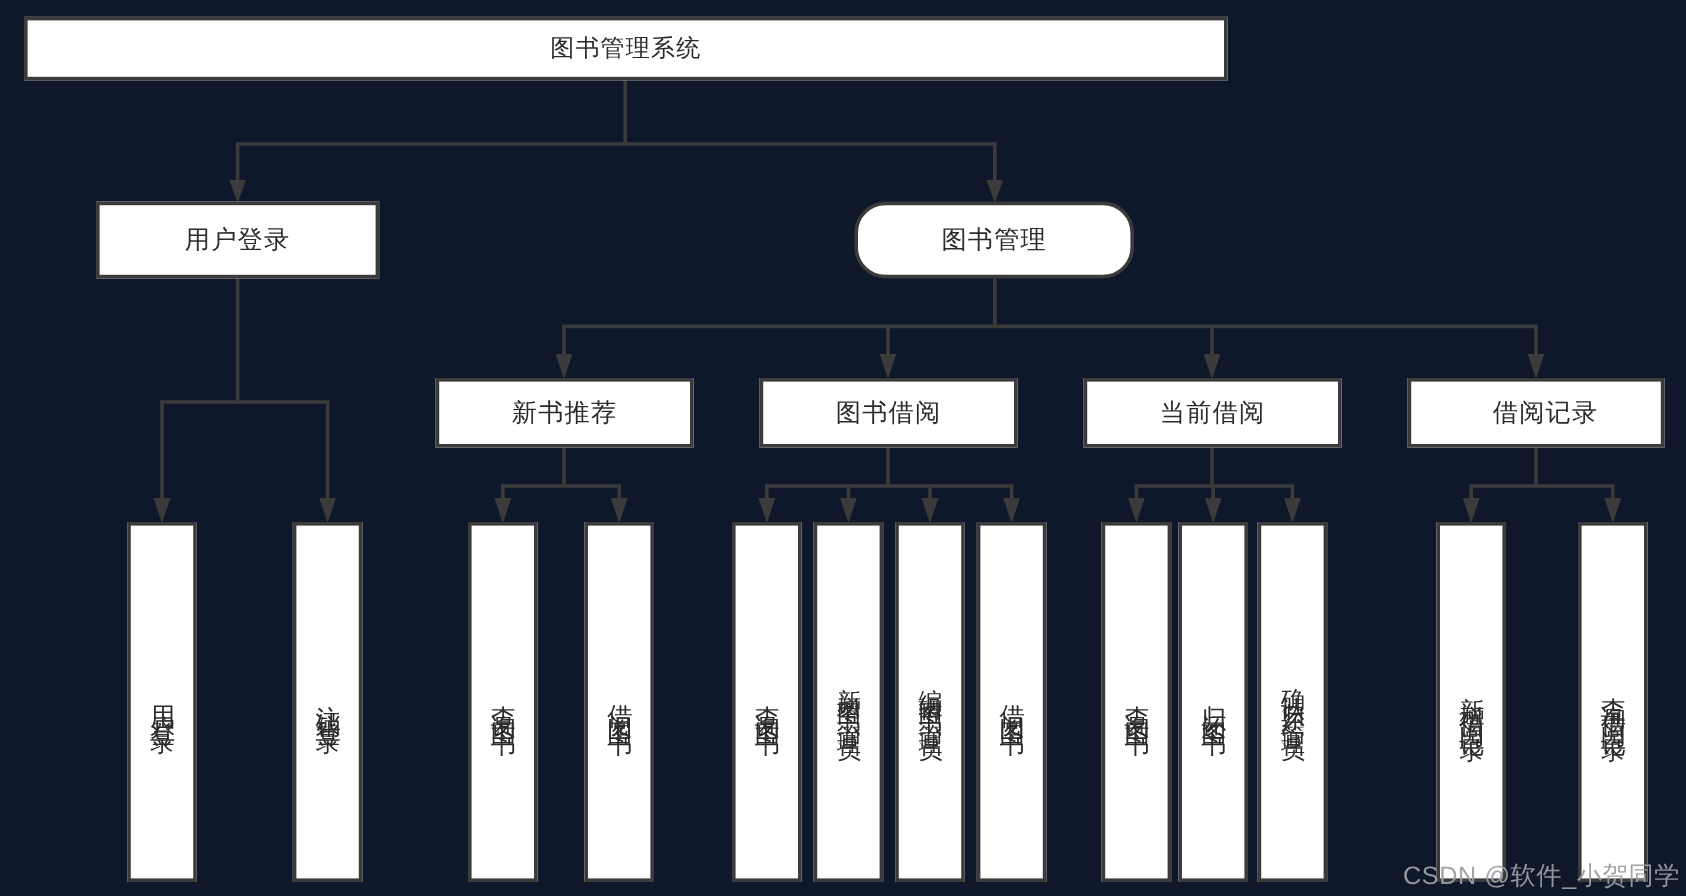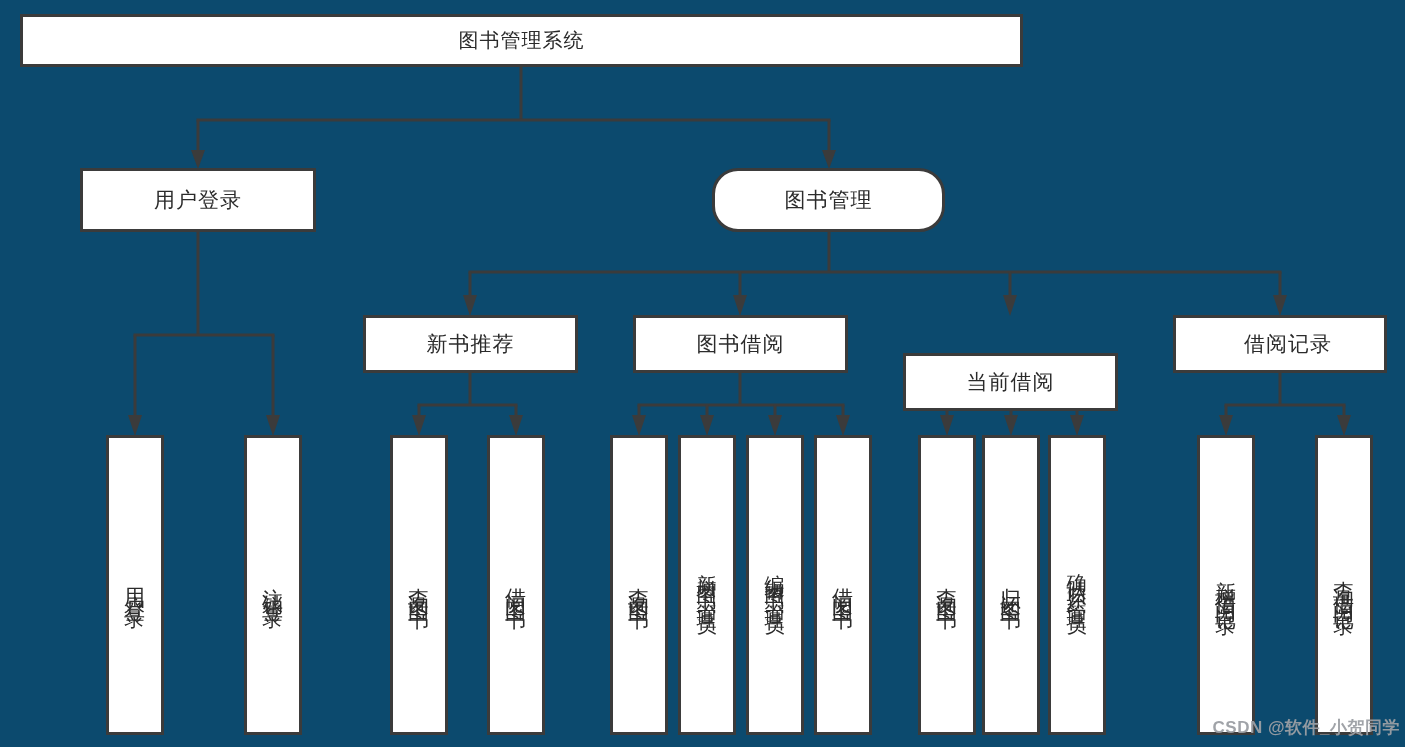--- a/index.html
+++ b/index.html
@@ -1,20 +1,20 @@
 <!DOCTYPE html>
 <html><head>
 <meta charset="utf-8">
 <style>
   html, body { margin: 0; padding: 0; background: #ffffff; }
   .stage {
     position: relative;
     width: 1405px;
     height: 747px;
-    background: #0c4a6e;
+    background: #0f172a;
     font-family: "Liberation Sans", sans-serif;
     overflow: hidden;
   }
   .stage svg.connectors {
     position: absolute;
     left: 0; top: 0;
     width: 1405px; height: 747px;
     pointer-events: none;
     z-index: 1;
   }
@@ -40,26 +40,25 @@
     text-orientation: mixed;
     font-size: 21px;
     letter-spacing: 7px;
     line-height: 1;
   }
   .vlabel.long { letter-spacing: 6px; font-size: 20px; }
   .watermark {
     position: absolute;
     right: 5px;
     top: 716px;
-    font-size: 17px;
+    font-size: 21px;
     letter-spacing: 0.5px;
     color: rgba(155, 158, 163, 0.95);
     z-index: 3;
     white-space: nowrap;
-    font-weight: bold;
   }
 </style>
 </head>
 <body>
 
 <div class="stage">
 
   <svg class="connectors" viewBox="0 0 1405 747" xmlns="http://www.w3.org/2000/svg">
     <g stroke="#3b3b3b" stroke-width="3" fill="none">
 
@@ -136,21 +135,21 @@
   <div class="box" style="left:712px; top:168px; width:233px; height:64px;border-radius:26px;">
     <span class="hlabel">图书管理</span>
   </div>
 
   <div class="box" style="left:363px; top:315px; width:215px; height:58px;">
     <span class="hlabel">新书推荐</span>
   </div>
   <div class="box" style="left:633px; top:315px; width:215px; height:58px;">
     <span class="hlabel">图书借阅</span>
   </div>
-  <div class="box" style="left:903px; top:315px; width:215px; height:58px;margin-top:38px;">
+  <div class="box" style="left:903px; top:315px; width:215px; height:58px;">
     <span class="hlabel">当前借阅</span>
   </div>
   <div class="box" style="left:1173px; top:315px; width:214px; height:58px;padding-left:16px;">
     <span class="hlabel">借阅记录</span>
   </div>
 
   <div class="box" style="left:106px; top:435px; width:58px; height:300px;">
     <span class="vlabel">用户登录</span>
   </div>
   <div class="box" style="left:244px; top:435px; width:58px; height:300px;">

